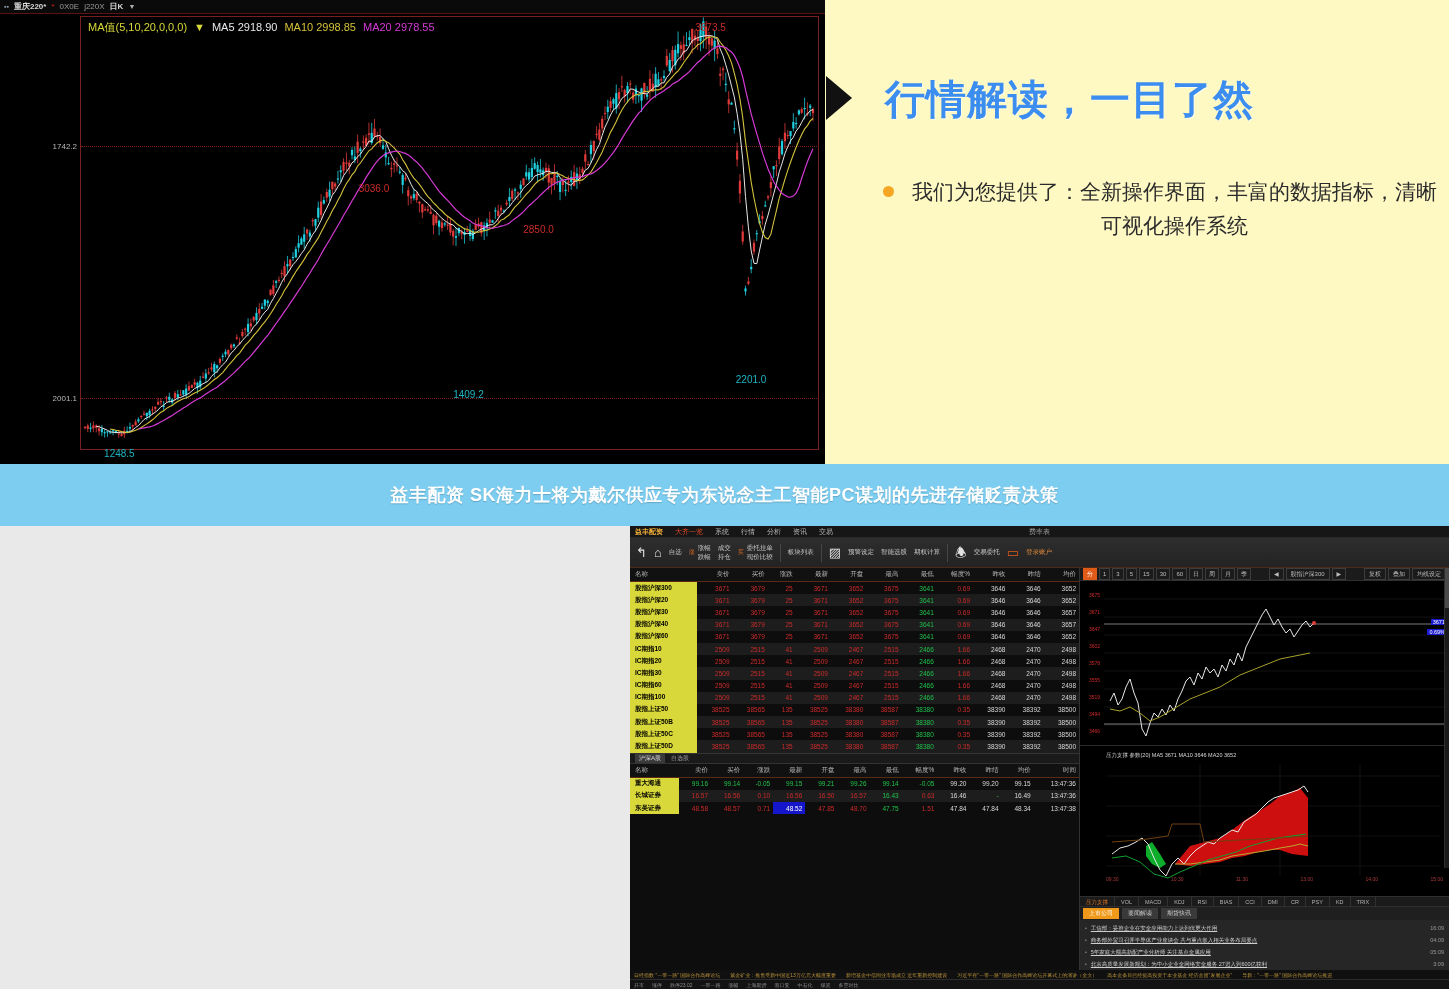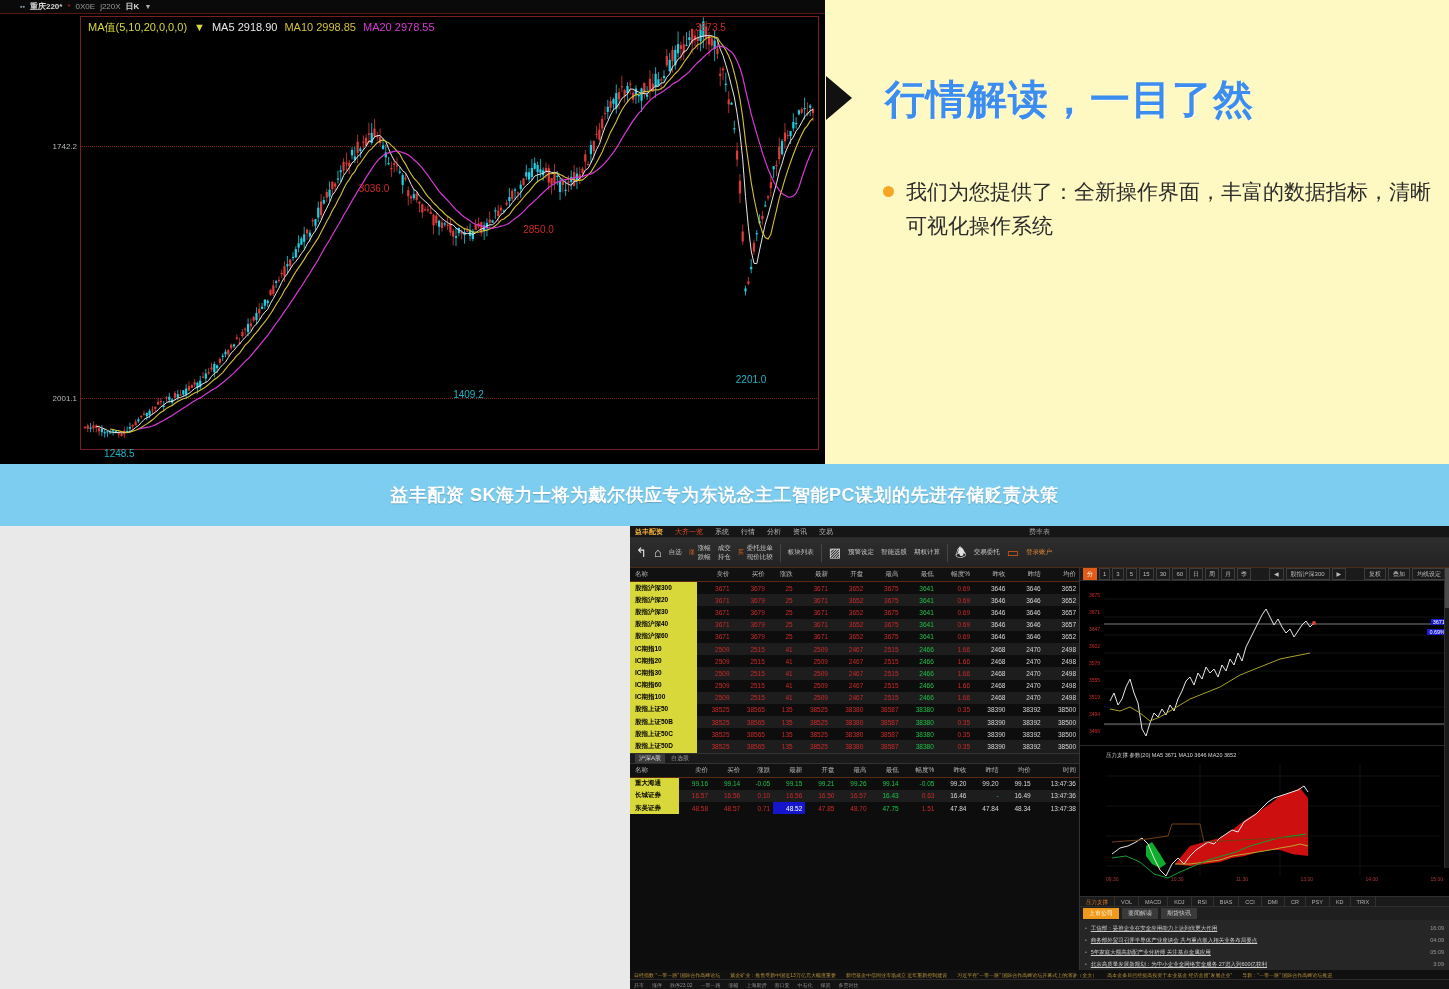--- a/index.html
+++ b/index.html
@@ -14,21 +14,21 @@
   
   .top-section { position: absolute; left: 0; top: 0; width: 1449px; height: 464px; }
 
   .chart-panel {
     position: absolute; left: 0; top: 0; width: 825px; height: 464px;
     background: #000; overflow: hidden;
   }
   .chart-topbar {
     position: absolute; left: 0; top: 0; width: 100%; height: 14px;
     background: #0a0a0a; border-bottom: 1px solid #5a1414;
-    display: flex; align-items: center; gap: 5px; padding-left: 20px;
+    display: flex; align-items: center; gap: 5px; padding-left: 4px;
     font-size: 8px; color: #c8c8c8; white-space: nowrap;
   }
   .tb-dot { color: #8899aa; font-size: 7px; }
   .tb-code { color: #d8d8d8; font-weight: bold; }
   .tb-red { color: #cc2222; }
   .tb-dim { color: #9a9a9a; }
   .tb-caret { color: #b0b0b0; font-size: 7px; }
 
   .chart-malegend {
     position: absolute; left: 88px; top: 21px; height: 12px;
@@ -78,21 +78,21 @@
     border-bottom: 22px solid transparent;
     border-left: 26px solid #111;
   }
   .headline {
     position: absolute; font-weight: bold; color: #3c8df0;
     letter-spacing: 1px;
     text-shadow: 1px 1px 0 rgba(255,255,255,0.6);
   }
   .headline-top { left: 60px; top: 72px; font-size: 40px; }
 
-  .bullets { position: absolute; }
+  .bullets { position: absolute; text-align: center; }
   .bullets-top { left: 58px; top: 175px; width: 560px; }
   .bullet-row { display: flex; align-items: flex-start; margin-bottom: 8px; }
   .bullet-dot {
     flex: none; width: 11px; height: 11px; border-radius: 50%;
     background: #f5a623; margin-top: 11px; margin-right: 12px;
   }
   .bullet-text {
     font-size: 21px; line-height: 1.62; color: #2b2b2b;
   }
 

